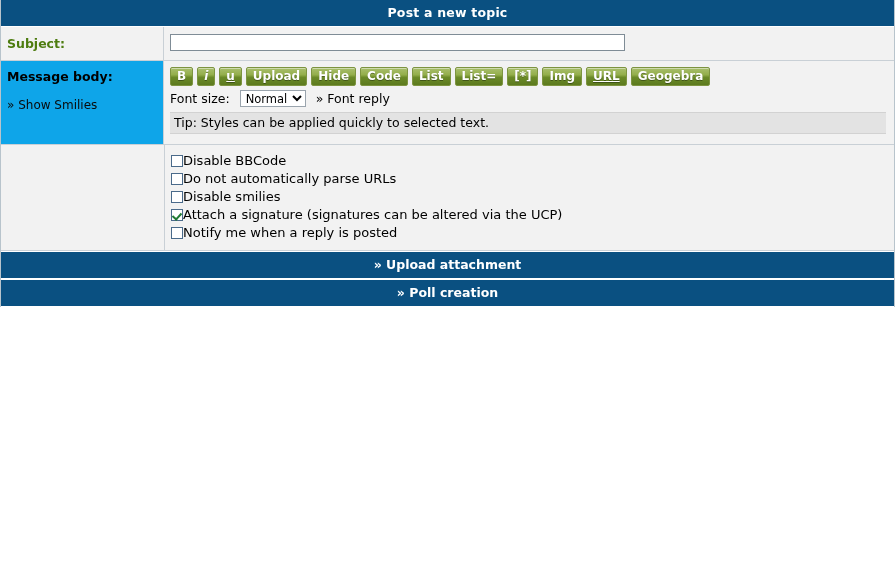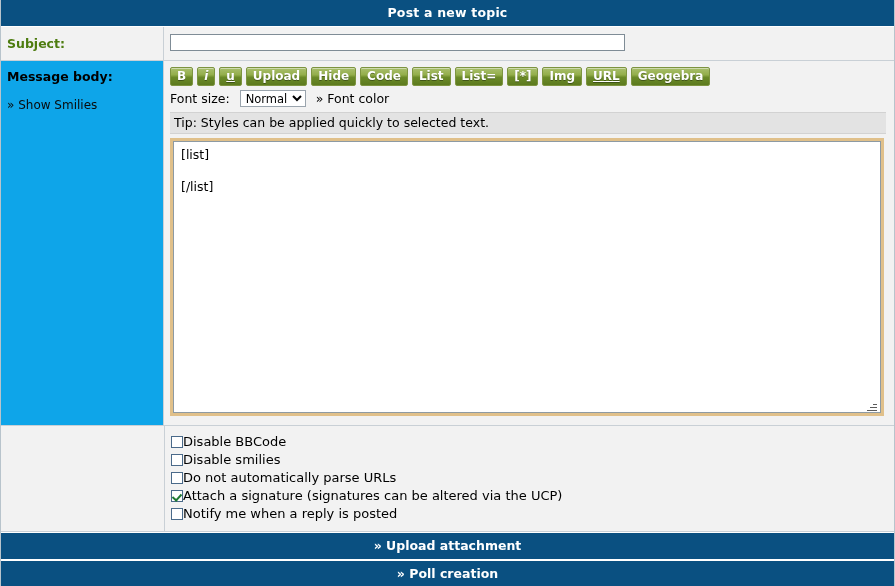--- a/index.html
+++ b/index.html
@@ -279,53 +279,43 @@
           <button class="bb-btn">List=</button>
           <button class="bb-btn">[*]</button>
           <button class="bb-btn">Img</button>
           <button class="bb-btn underline">URL</button>
           <button class="bb-btn">Geogebra</button>
         </div>
 
       <div class="fontrow">
         <span>Font size:</span>
         <select class="fontsize-select"><option>Tiny</option><option>Small</option><option selected="">Normal</option><option>Large</option><option>Huge</option></select>
-        <a class="fontcolor-link" href="#">» Font color</a>
+        <a class="fontcolor-link" href="#">» Font reply</a>
       </div>
 
       <div class="tipbar">Tip: Styles can be applied quickly to selected text.</div>
 
-      <div class="ta-wrap">
-        <textarea class="message-textarea" style="">[list]
-
-[/list]</textarea>
-        <span class="resize-grip">
-          <i class="g1"></i>
-            <i class="g2"></i>
-            <i class="g3"></i>
-        </span>
-      </div>
 
     </div>
   </div>
 
   <div class="row">
     <div class="opt-left"></div>
     <div class="opt-right">
         <div class="opt-item">
           <span class="cbx"></span>
           <span>Disable BBCode</span>
         </div>
         <div class="opt-item">
           <span class="cbx"></span>
+          <span>Do not automatically parse URLs</span>
+        </div>
+        <div class="opt-item">
+          <span class="cbx"></span>
           <span>Disable smilies</span>
-        </div>
-        <div class="opt-item">
-          <span class="cbx"></span>
-          <span>Do not automatically parse URLs</span>
         </div>
         <div class="opt-item">
           <span class="cbx checked"></span>
           <span>Attach a signature (signatures can be altered via the UCP)</span>
         </div>
         <div class="opt-item">
           <span class="cbx"></span>
           <span>Notify me when a reply is posted</span>
         </div>
       </div>

